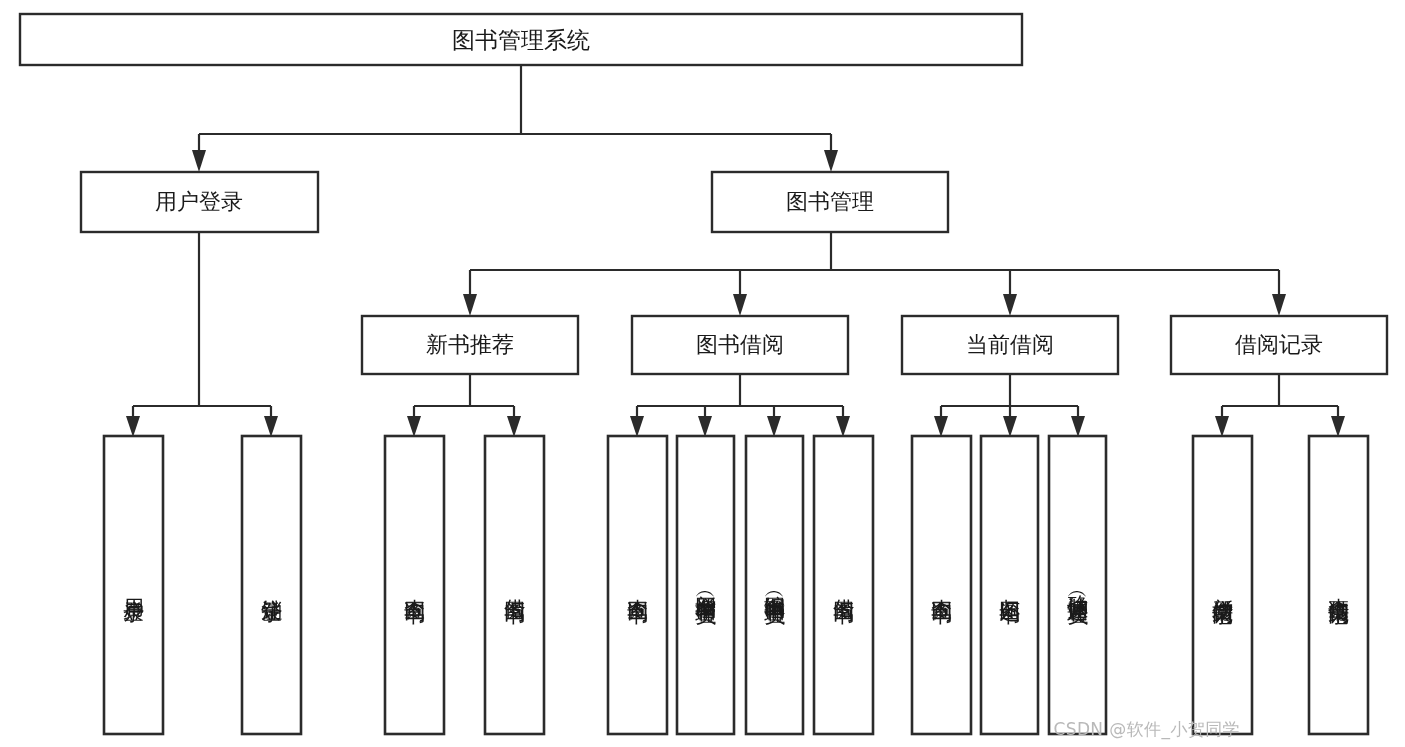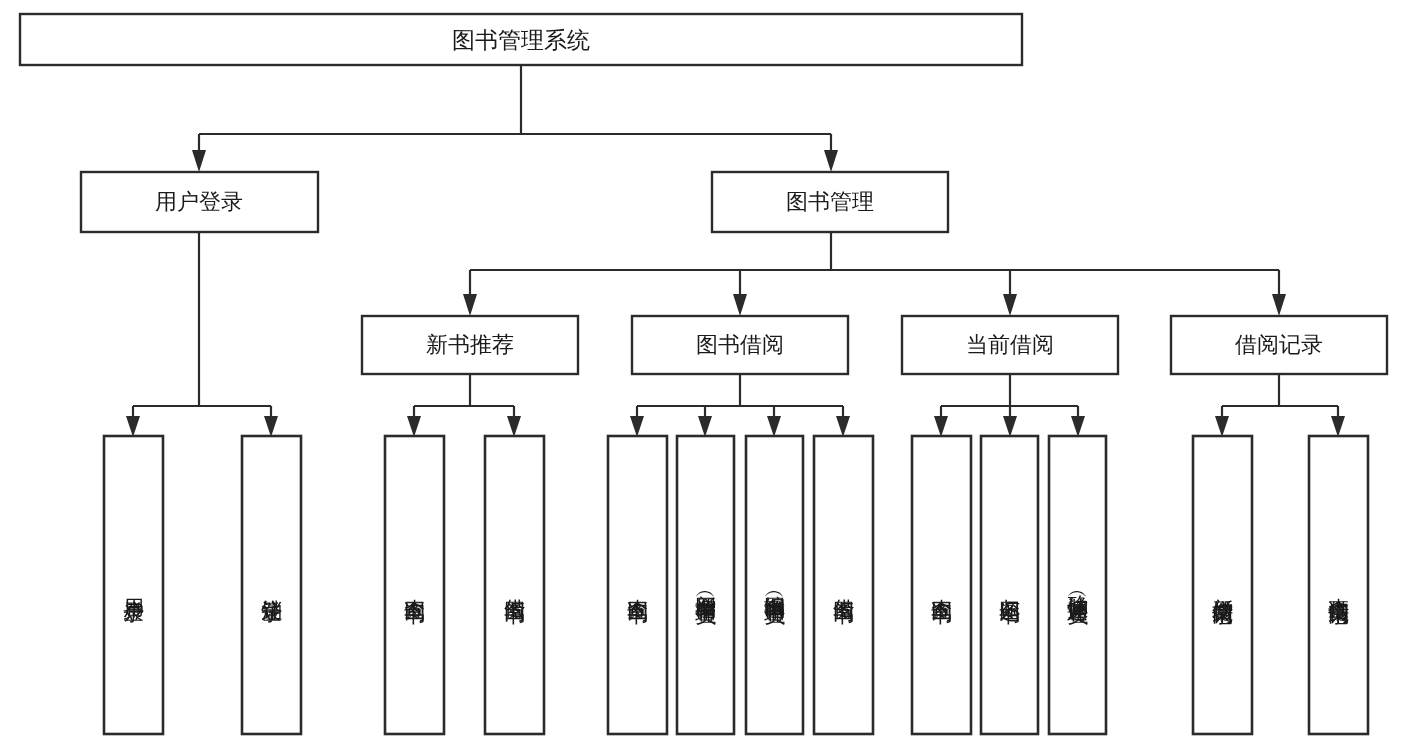--- a/index.html
+++ b/index.html
@@ -228,14 +228,15 @@
   <div class="leaf-label" style="left:746px; top:436px; width:57px; height:298px;">编辑图书（管理员）</div>
   <div class="leaf-label" style="left:814px; top:436px; width:59px; height:298px;">借阅图书</div>
 
   <div class="leaf-label" style="left:912px; top:436px; width:59px; height:298px;">查询图书</div>
   <div class="leaf-label" style="left:981px; top:436px; width:57px; height:298px;">归还图书</div>
   <div class="leaf-label" style="left:1049px; top:436px; width:57px; height:298px;">确认归还（管理员）</div>
 
   <div class="leaf-label" style="left:1193px; top:436px; width:59px; height:298px;">新增借阅记录</div>
   <div class="leaf-label" style="left:1309px; top:436px; width:59px; height:298px;">查询借阅记录</div>
 
+  <div class="watermark">CSDN @软件_小贺同学</div>
 
 </div>
 
 </body></html>

